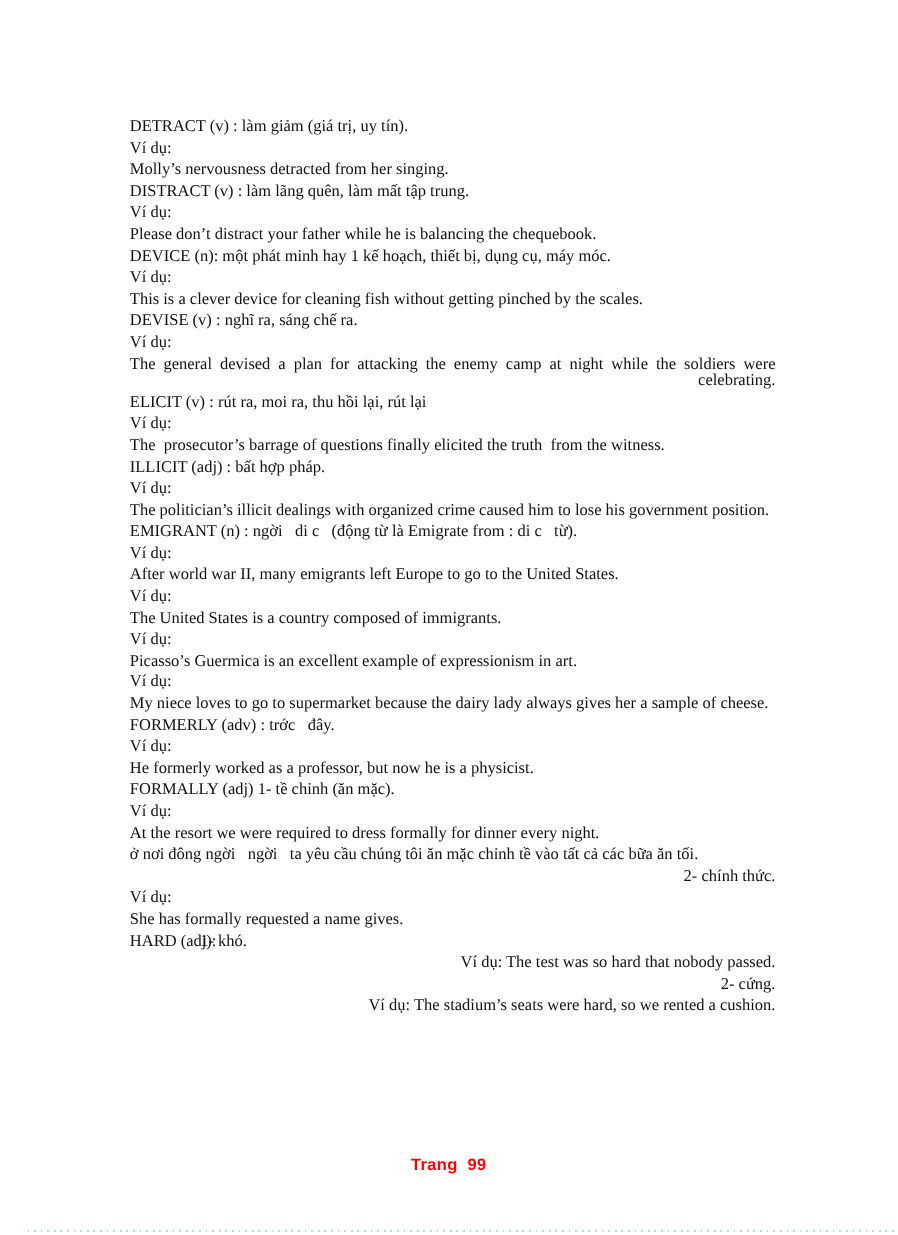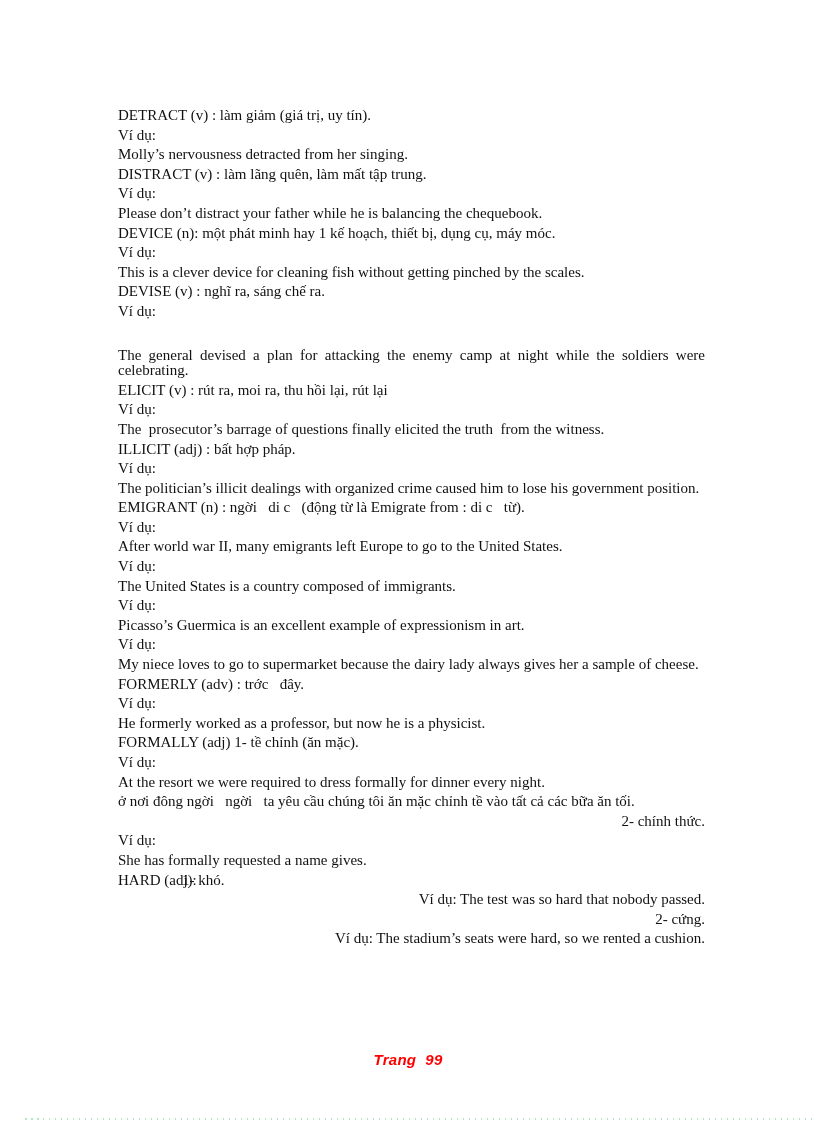--- a/index.html
+++ b/index.html
@@ -23,42 +23,40 @@
     position: relative;
     white-space: pre;
     line-height: 19.6px;
     height: 19.6px;
   }
   .line.ind { padding-left: 80px; text-align: right; }
   .line.justify {
     white-space: normal;
     text-align: justify;
     overflow: hidden;
-    margin-top: 24px;
   }
   .line.justify::after {
     content: "";
     display: inline-block;
     width: 100%;
     height: 0;
   }
-  .line.tight { margin-top: -4px; }
+  .line.tight { margin-top: -4px; text-align: right; }
   .tabbed { position: absolute; left: 64px; top: 0; }
   .footer {
     position: absolute;
     top: 1051px;
     left: 0;
     width: 100%;
     text-align: center;
     font-family: "Liberation Sans", sans-serif;
     font-weight: 700;
     font-size: 15px;
     letter-spacing: 0.3px;
     white-space: pre;
-    font-style: italic;
   }
   .dotted {
     position: absolute;
     top: 1118px;
     left: 25px;
     right: 0;
     height: 2px;
   }
 </style>
 </head>

